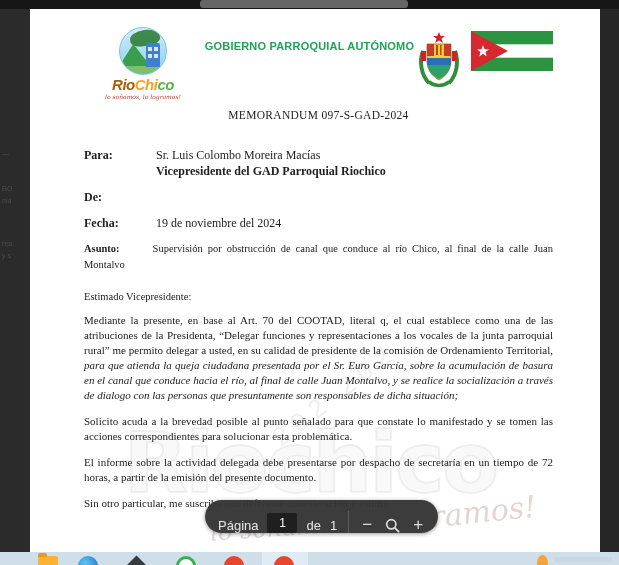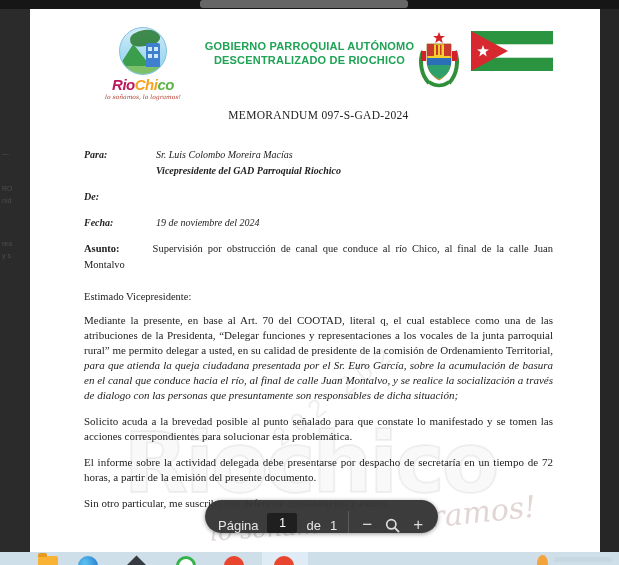--- a/index.html
+++ b/index.html
@@ -24,34 +24,34 @@
   
   .logo-block { width:118px; text-align:center; }
   .logo-circle { position:relative; width:48px; height:48px; margin:2px auto 0; border-radius:50%;
     background:linear-gradient(180deg,#d3ecf8 0%, #a9dcf2 55%, #8fd0ec 100%); border:1px solid #7fc3e4; overflow:hidden; }
   .logo-leaves { position:absolute; left:10px; top:2px; width:30px; height:16px; background:#2f7e3a; border-radius:50% 50% 40% 40%; transform:rotate(-8deg); opacity:.9; }
   .logo-mountain { position:absolute; left:-2px; bottom:6px; width:34px; height:24px; background:#3a9e4d; clip-path:polygon(0 100%,45% 0,100% 100%); }
   .logo-ground { position:absolute; left:0; bottom:0; width:48px; height:8px; background:#7ec06a; }
   .logo-tower { position:absolute; right:6px; bottom:7px; width:14px; height:24px; background:#3f7fd0; border-radius:2px 2px 0 0; }
   .logo-tower::before { content:""; position:absolute; left:2px; top:4px; width:4px; height:4px; background:#cfe7f8; box-shadow:6px 0 0 #cfe7f8, 0 7px 0 #cfe7f8, 6px 7px 0 #cfe7f8; }
   .logo-text { font-family:"Liberation Sans", sans-serif; font-weight:bold; font-style:italic; font-size:15px; letter-spacing:-0.5px; margin-top:1px; }
-  .logo-text .c1 { color:#be185d; } .logo-text .c2 { color:#f6a21d; } .logo-text .c3 { color:#5cb547; }
+  .logo-text .c1 { color:#a16207; } .logo-text .c2 { color:#f6a21d; } .logo-text .c3 { color:#5cb547; }
   .logo-slogan { font-size:6px; font-style:italic; color:#b3402f; font-family:"DejaVu Serif", serif; }
 
   
   .org-title { padding-top:14px; text-align:center; font-family:"Liberation Sans", sans-serif;
     font-weight:bold; font-size:11px; line-height:14px; color:#1fa355; letter-spacing:0.2px; }
 
   
   .emblems { display:flex; align-items:flex-start; gap:10px; padding-top:6px; }
 
   .memo-title { text-align:center; font-weight:normal; font-size:11.5px; margin-top:0px; margin-bottom:26px; letter-spacing:0.3px; }
 
   
-  .field-row { display:flex; margin-bottom:10px; font-size:10px; line-height:16px;font-style:italic; }
+  .field-row { display:flex; margin-bottom:10px; font-size:12px; line-height:16px; }
   .field-label { width:72px; font-weight:bold; flex:none; }
   .field-val .bold { font-weight:bold; }
   .asunto { font-size:10.5px; line-height:16px; margin-bottom:18px; text-align:justify; }
   .asunto .field-label-inline { font-weight:bold; }
   .asunto .gap { display:inline-block; width:33px; }
 
   .salutation { font-size:10.5px; margin-bottom:10px; }
   .para { font-size:11px; line-height:15px; text-align:justify; margin-bottom:10px;margin-top:11px; }
   .para em { font-style:italic; }
 
@@ -127,21 +127,20 @@
             <div class="logo-mountain"></div>
             <div class="logo-ground"></div>
             <div class="logo-tower"></div>
           </div>
           <div class="logo-text"><span class="c1">Rio</span><span class="c2">Chi</span><span class="c3">co</span></div>
           <div class="logo-slogan">lo soñamos, lo logramos!</div>
         </div>
 
         <div class="org-title">
           <div>GOBIERNO PARROQUIAL AUTÓNOMO</div>
-          <div>DESCENTRALIZADO DE RIOCHICO</div>
         </div>
 
         <div class="emblems">
 
           <svg width="44" height="58" viewBox="0 0 44 58">
             <polygon points="22,1 23.6,5 28,5 24.5,7.6 25.8,12 22,9.4 18.2,12 19.5,7.6 16,5 20.4,5" fill="#d42027"></polygon>
             <path d="M6,20 C2,30 4,44 12,52" stroke="#2f8f3b" stroke-width="4" fill="none"></path>
             <path d="M38,20 C42,30 40,44 32,52" stroke="#2f8f3b" stroke-width="4" fill="none"></path>
             <path d="M12,51 Q22,58 32,51" stroke="#2f8f3b" stroke-width="3.5" fill="none"></path>
             <rect x="4" y="20" width="5" height="10" fill="#d42027"></rect>

